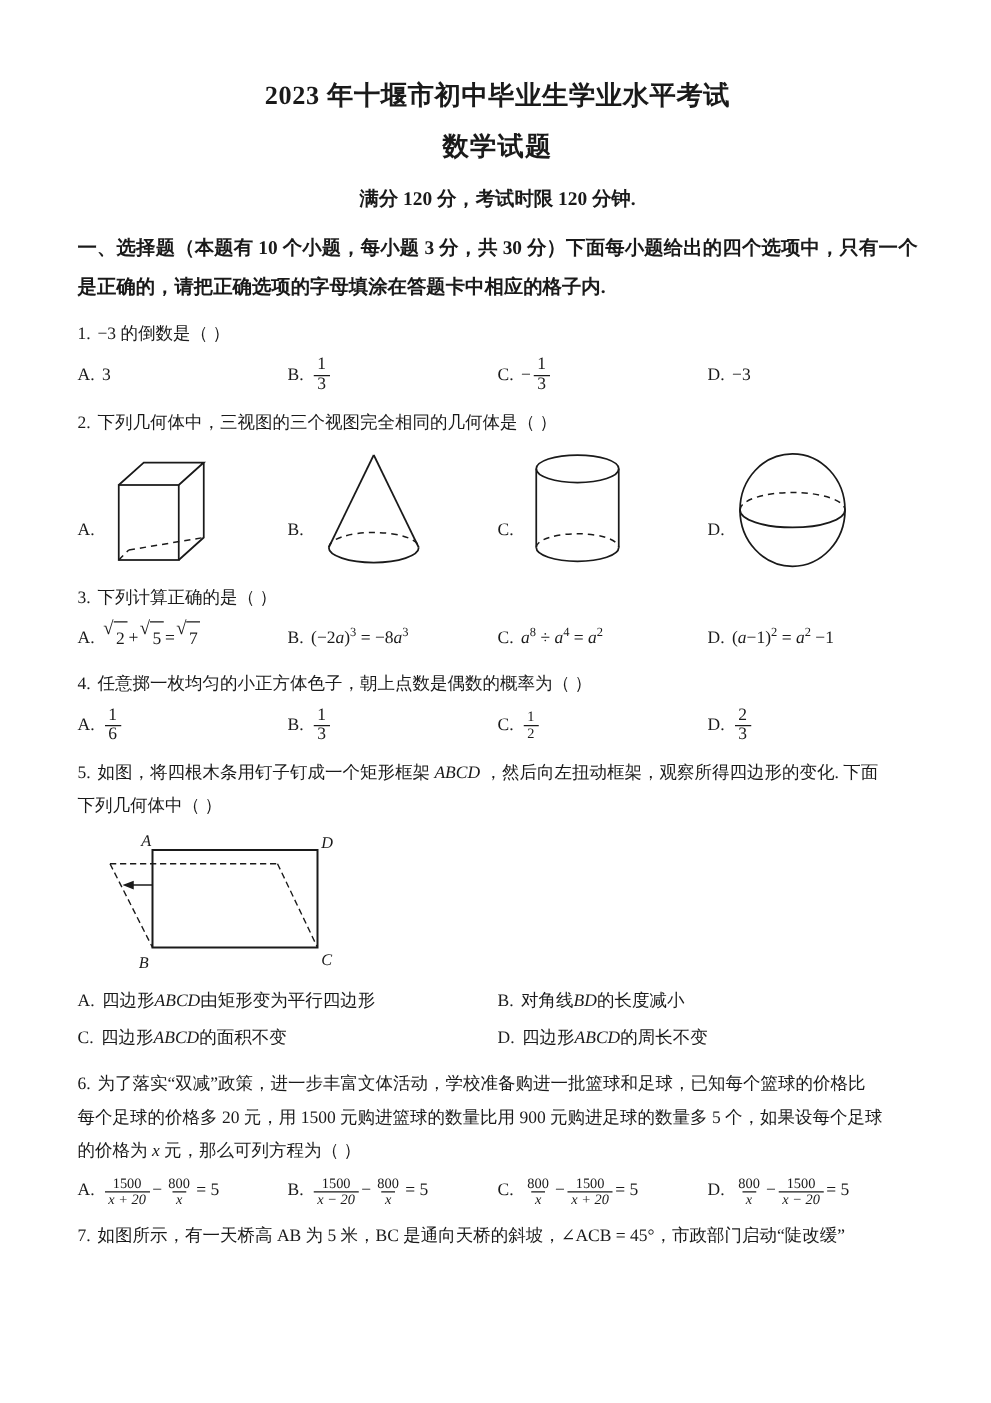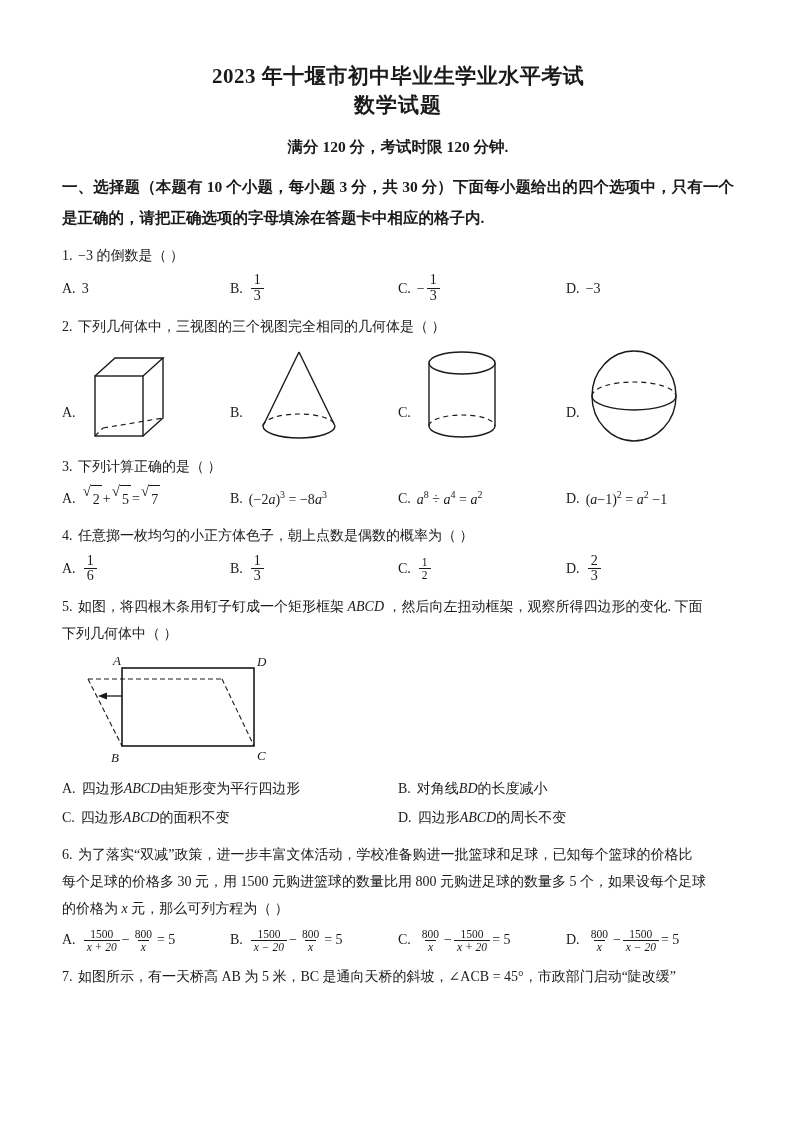--- a/index.html
+++ b/index.html
@@ -35,20 +35,21 @@
     font-weight: bold;
     font-size: 21px;
     letter-spacing: 0.5px;
     margin-top: 62px;
     line-height: 1.4;
   }
   .doc-subtitle {
     text-align: center;
     font-weight: bold;
     font-size: 21px;
+    margin-top: 12px;
     letter-spacing: 1px;
   }
   .doc-info {
     text-align: center;
     font-weight: bold;
     font-size: 15.5px;
     margin-top: 18px;
     font-family: Liberation Serif, serif;
   }
 
@@ -390,21 +391,21 @@
         <span> 的周长不变</span>
       </div>
     </div>
   </div>
 
   <div class="q">
     <div class="q-stem">
       <span class="num">6.</span>
       <span>为了落实“双减”政策，进一步丰富文体活动，学校准备购进一批篮球和足球，已知每个篮球的价格比</span>
     </div>
-    <div class="q-stem">每个足球的价格多 30 元，用 1500 元购进篮球的数量比用 800 元购进足球的数量多 5 个，如果设每个足球</div>
+    <div class="q-stem">每个足球的价格多 20 元，用 1500 元购进篮球的数量比用 900 元购进足球的数量多 5 个，如果设每个足球</div>
     <div class="q-stem">
       <span>的价格为</span>
       <span class="mi">x</span>
       <span>元，那么可列方程为（    ）</span>
     </div>
 
     <div class="opts cols4">
       <div class="opt">
         <span class="opt-label">A.</span>
         <span class="frac small">

